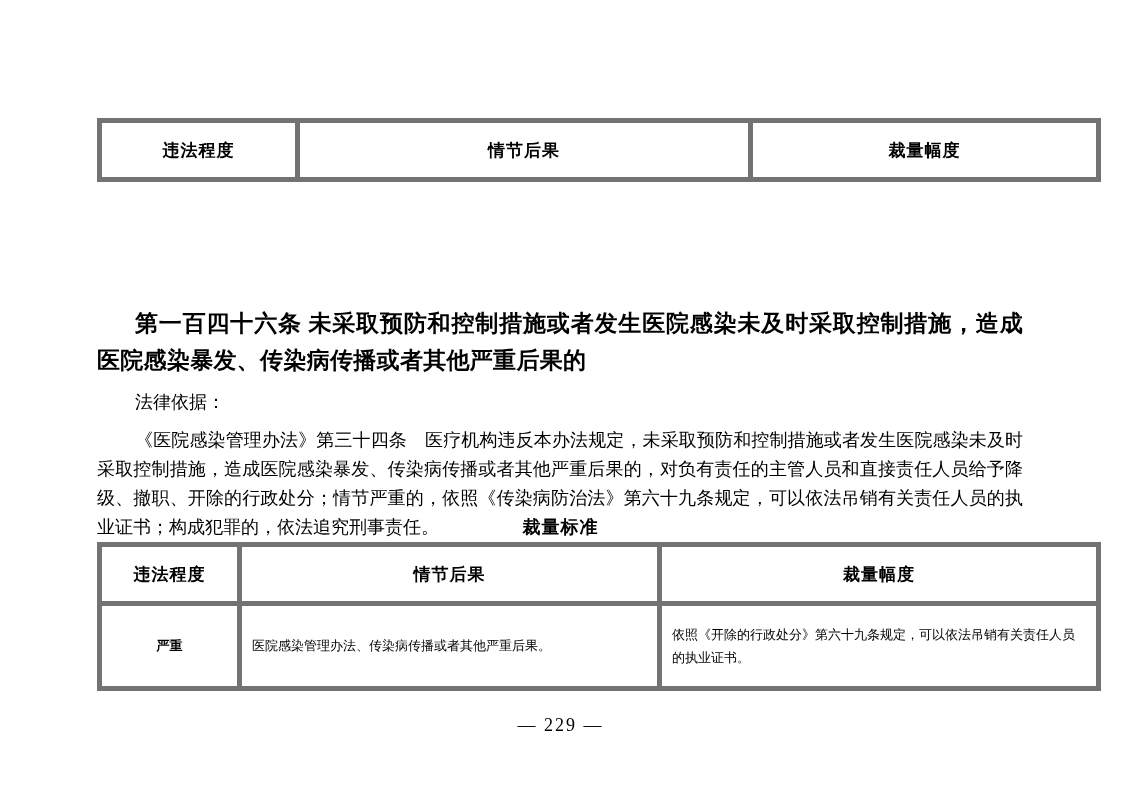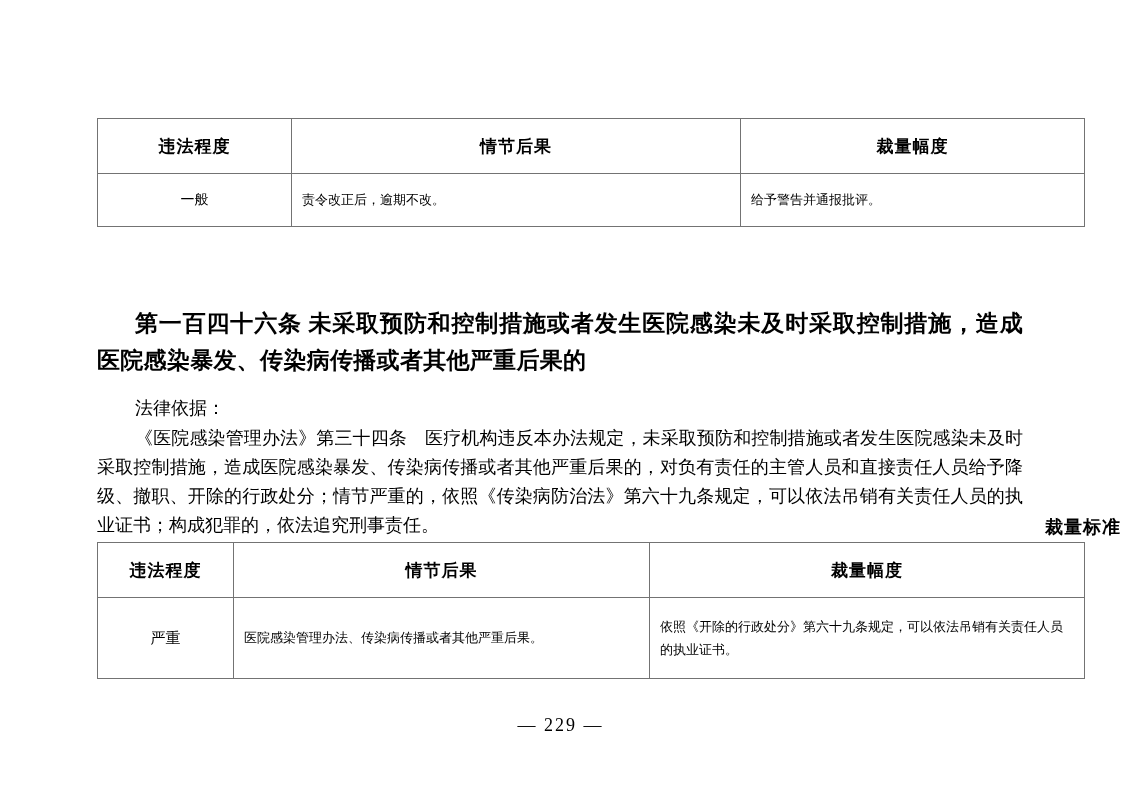--- a/index.html
+++ b/index.html
@@ -22,21 +22,21 @@
     width: 1121px;
     height: 793px;
   }
 
   
   table.doc-table {
     border-collapse: collapse;
     table-layout: fixed;
   }
   table.doc-table td, table.doc-table th {
-    border: 1px solid #737373;
+    border: 5px solid #737373;
     vertical-align: middle;
     padding: 6px 10px;
   }
   table.doc-table th {
     text-align: center;
     font-weight: bold;
     font-size: 17px;
     letter-spacing: 1px;
     height: 42px;
   }
@@ -74,53 +74,53 @@
     font-weight: bold;
     line-height: 1.62;
     text-align: justify;
     text-indent: 38px;
     letter-spacing: 0.3px;
   }
   .legal-basis-label {
     font-size: 18px;
     line-height: 1.62;
     text-indent: 38px;
-    margin-top: 14px;
+    margin-top: 8px;
   }
   .legal-basis-text {
     font-size: 18px;
     line-height: 1.62;
     text-align: justify;
     text-indent: 38px;
-    margin-top: 1px;
+    margin-top: 9px;
   }
 
   
   .standard-caption {
     position: absolute;
     left: 0;
     top: 515px;
     width: 1121px;
-    text-align: right;
+    text-align: center;
     font-size: 18px;
     font-weight: bold;
     letter-spacing: 1px;
   }
 
   
   .table-bottom {
     position: absolute;
     left: 97px;
     top: 542px;
     width: 926px;
   }
   .table-bottom th.h-degree { width: 115px; }
   .table-bottom th.h-conseq { width: 395px; }
   .table-bottom th.h-range  { width: 414px; }
-  .table-bottom td.col-degree { font-weight: normal; font-size: 15px; }
+  .table-bottom td.col-degree { font-weight: bold; font-size: 13px; }
   .table-bottom td { height: 68px; }
 
   
   .page-number {
     position: absolute;
     left: 0;
     top: 715px;
     width: 1121px;
     text-align: center;
     font-size: 18px;
@@ -134,25 +134,20 @@
 
   <table class="doc-table table-top">
     <thead>
       <tr>
         <th class="h-degree">违法程度</th>
         <th class="h-conseq">情节后果</th>
         <th class="h-range">裁量幅度</th>
       </tr>
     </thead>
     <tbody>
-      <tr>
-        <td class="col-degree">一般</td>
-        <td class="col-body">责令改正后，逾期不改。</td>
-        <td class="col-body">给予警告并通报批评。</td>
-      </tr>
     </tbody>
   </table>
 
   <div class="article">
     <div class="article-title">第一百四十六条 未采取预防和控制措施或者发生医院感染未及时采取控制措施，造成医院感染暴发、传染病传播或者其他严重后果的</div>
     <div class="legal-basis-label">法律依据：</div>
     <div class="legal-basis-text">《医院感染管理办法》第三十四条　医疗机构违反本办法规定，未采取预防和控制措施或者发生医院感染未及时采取控制措施，造成医院感染暴发、传染病传播或者其他严重后果的，对负有责任的主管人员和直接责任人员给予降级、撤职、开除的行政处分；情节严重的，依照《传染病防治法》第六十九条规定，可以依法吊销有关责任人员的执业证书；构成犯罪的，依法追究刑事责任。</div>
   </div>
 
   <div class="standard-caption">裁量标准</div>

